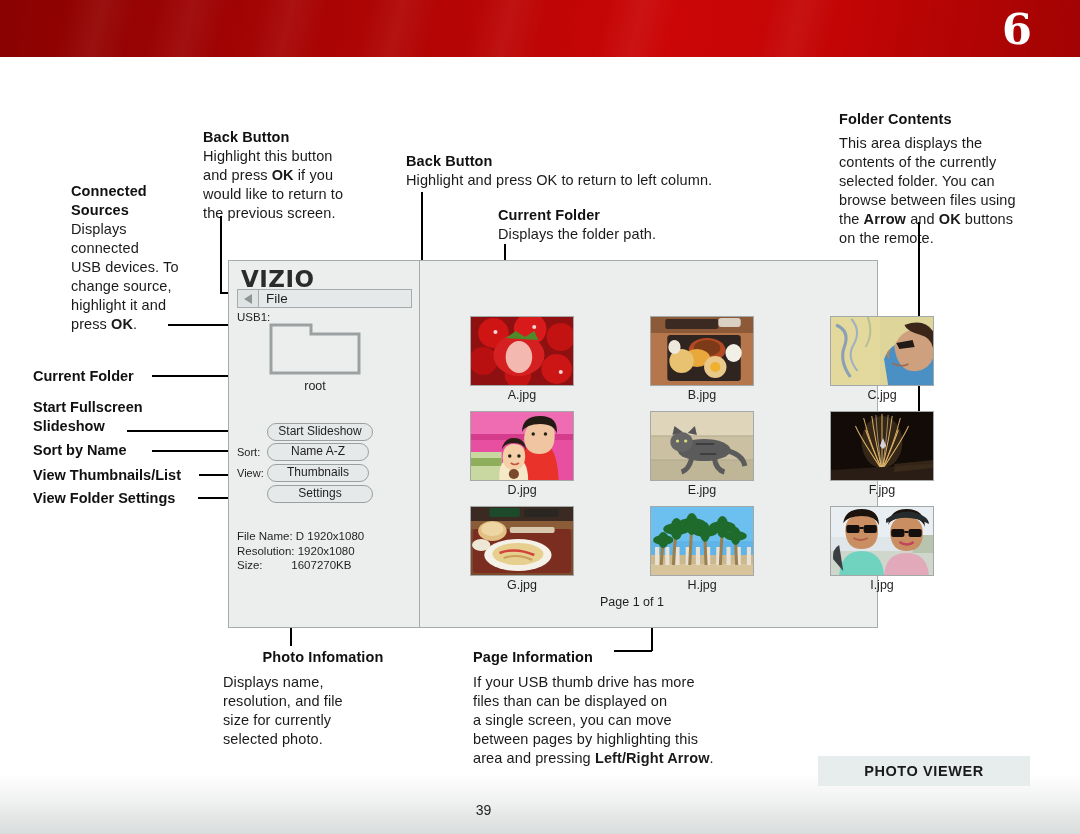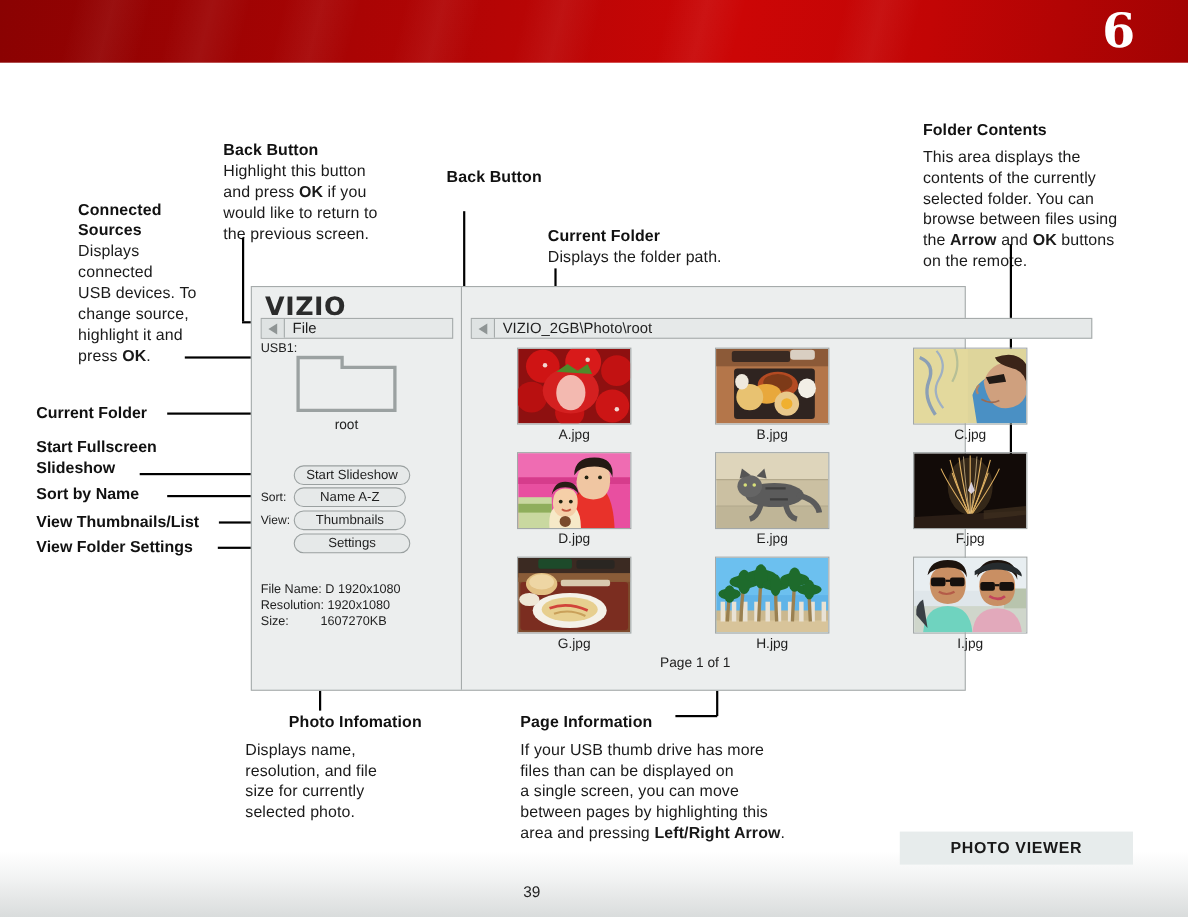--- a/index.html
+++ b/index.html
@@ -149,20 +149,21 @@
 <div class="blk" style="left:203px;top:128px;width:205px;">
   <div class="hd">Back Button</div>
   <div class="bd" style="white-space:pre;">Highlight this button
 and press <b>OK</b> if you
 would like to return to
 the previous screen.</div>
 </div>
 
 <div class="blk" style="left:406px;top:152px;width:400px;">
   <div class="hd">Back Button</div>
+  <div class="bd">Highlight and press OK to return to left column.</div>
 </div>
 
 <div class="blk" style="left:498px;top:206px;width:300px;">
   <div class="hd">Current Folder</div>
   <div class="bd">Displays the folder path.</div>
 </div>
 
 <div class="blk" style="left:839px;top:110px;width:215px;">
   <div class="hd" style="margin-bottom:5px;">Folder Contents</div>
   <div class="bd" style="white-space:pre;">This area displays the
@@ -255,26 +256,20 @@
     <div id="row-settings" class="pillrow">
       <div class="pill">Settings</div>
     </div>
 
     <div id="photo-info">File Name: D 1920x1080
 Resolution: 1920x1080
 Size:         1607270KB</div>
   </div>
 
   <div id="tv-right">
-    <div id="crumb-right" class="crumbbar">
-      <div class="backbtn">
-          <div class="tri"></div>
-        </div>
-      <div class="crumbtxt">VIZIO_2GB\Photo\root</div>
-    </div>
 
     <div id="thumb-grid">
 
       <div class="thumb-cell">
         <div class="thumb-img">
           <svg viewBox="0 0 100 68" preserveAspectRatio="none">
             <rect width="100" height="68" fill="#8e1010"></rect>
             <circle cx="22" cy="16" r="15" fill="#cf1414"></circle>
               <circle cx="58" cy="12" r="16" fill="#d81a1a"></circle>
             <circle cx="88" cy="20" r="14" fill="#c21212"></circle>

